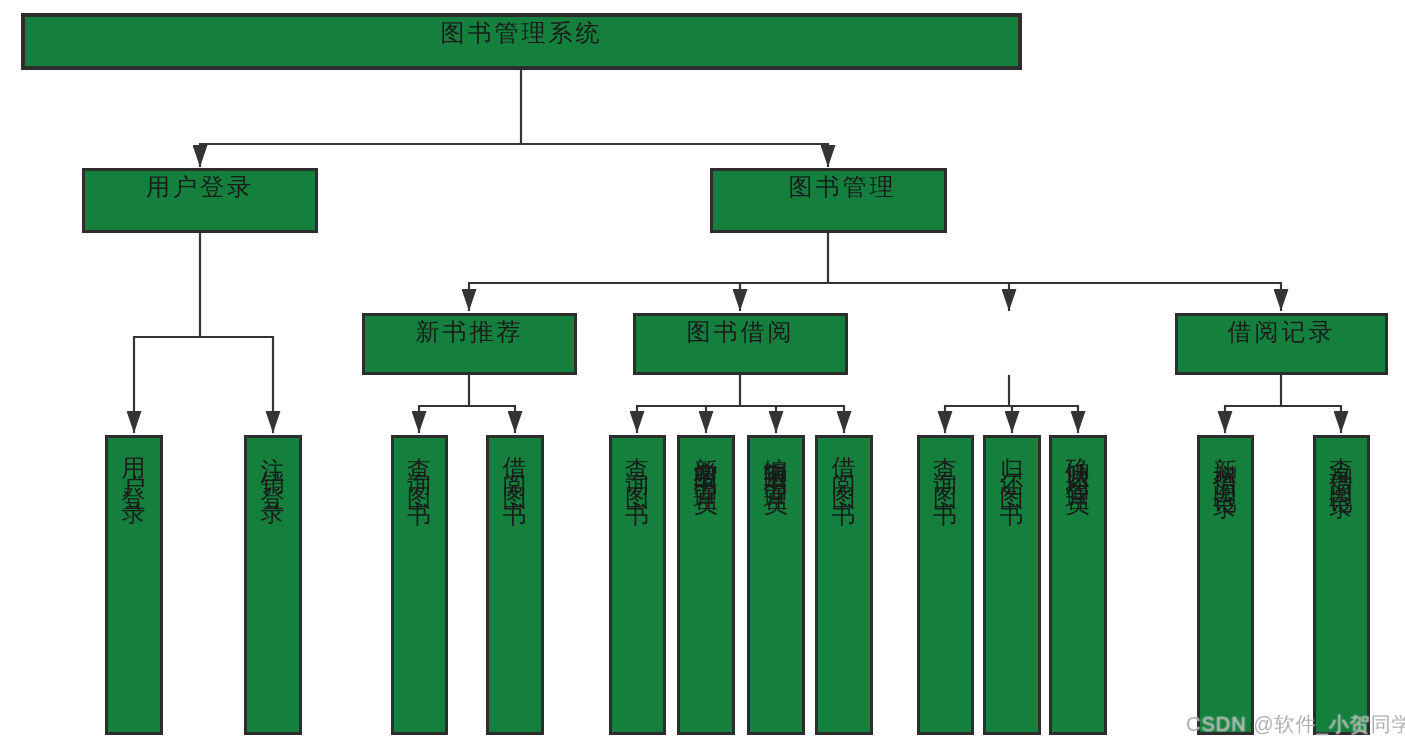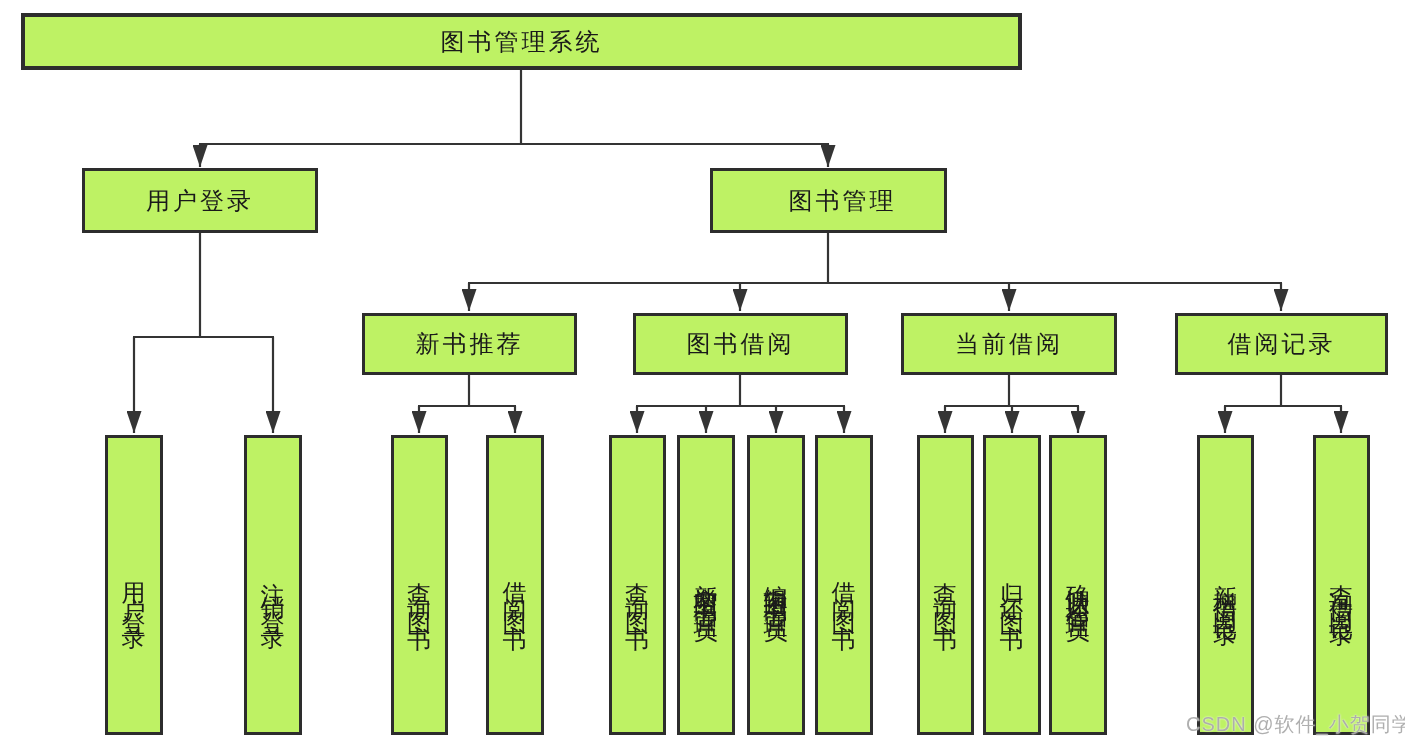--- a/index.html
+++ b/index.html
@@ -3,22 +3,22 @@
 <meta charset="utf-8">
 <style>
   html,body{margin:0;padding:0;background:#ffffff;}
   .canvas{
     position:relative;width:1405px;height:747px;background:#ffffff;
     font-family:"Liberation Sans","DejaVu Sans",sans-serif;overflow:hidden;
   }
   .wires{position:absolute;left:0;top:0;pointer-events:none;}
   .wires line{stroke:#343434;stroke-width:2.2px;}
   .node{
-    position:absolute;box-sizing:border-box;background:#bef264;
-    border:3px solid #2d2d2d;display:flex;align-items:center;justify-content:center;
+    position:absolute;box-sizing:border-box;background:#15803d;
+    border:3px solid #2d2d2d;display:flex;justify-content:center;
     color:#1a1a1a;
   }
   .root{border-width:4px;}
   .hlabel{font-size:24px;letter-spacing:3px;white-space:nowrap;color:#1a1a1a;}
   .leaf{top:435px;height:300px;width:58px;}
   .vtext{
     writing-mode:vertical-rl;text-orientation:mixed;
     font-size:24px;line-height:1.05;color:#1a1a1a;white-space:nowrap;
   }
   .t4{letter-spacing:15px;margin-bottom:-15px;}
@@ -93,23 +93,20 @@
   <div class="node" style="left:710px;top:168px;width:237px;height:65px;padding-left:28px;">
     <span class="hlabel">图书管理</span>
   </div>
 
   <div class="node" style="left:633px;top:313px;width:215px;height:62px;">
     <span class="hlabel">图书借阅</span>
   </div>
   <div class="node" style="left:362px;top:313px;width:215px;height:62px;">
     <span class="hlabel">新书推荐</span>
   </div>
-  <div class="node" style="left:901px;top:313px;width:216px;height:62px;">
-    <span class="hlabel">当前借阅</span>
-  </div>
   <div class="node" style="left:1175px;top:313px;width:213px;height:62px;">
     <span class="hlabel">借阅记录</span>
   </div>
 
   <div class="node leaf" style="left:105px;">
     <span class="vtext t4">用户登录</span>
   </div>
   <div class="node leaf" style="left:244px;">
     <span class="vtext t4">注销登录</span>
   </div>

